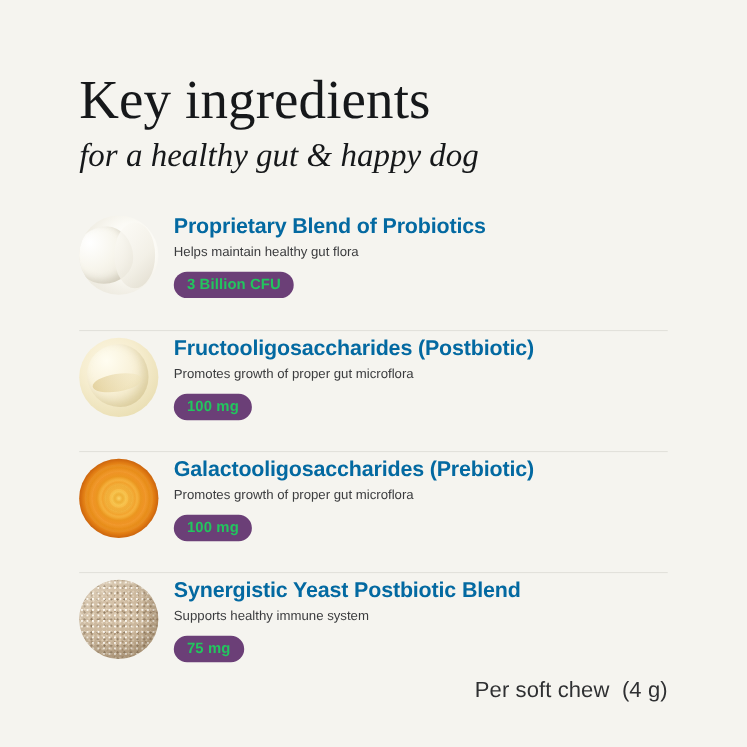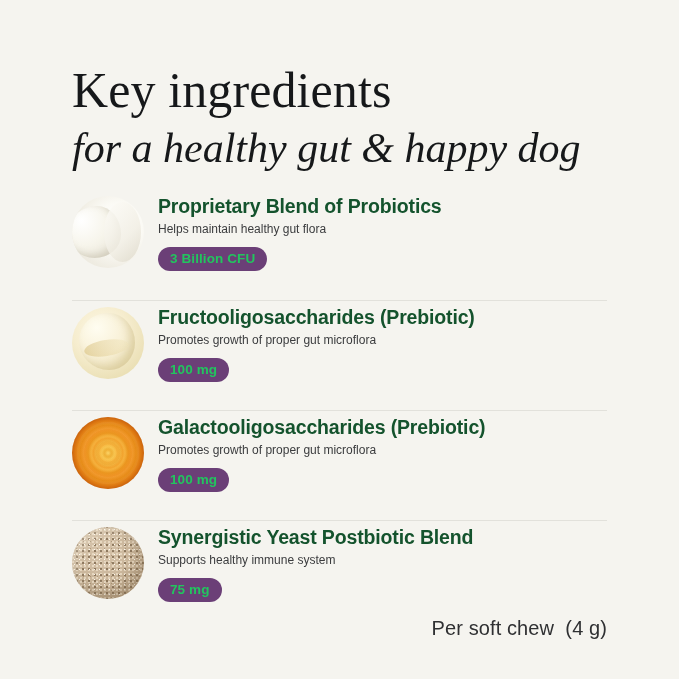--- a/index.html
+++ b/index.html
@@ -34,21 +34,21 @@
     font-size: 50px;
     font-weight: 400;
     line-height: 1.06;
     color: #16181a;
     letter-spacing: 0.1px;
     margin: 0;
     white-space: nowrap;
   }
   .heading-line2 {
     font-family: "Liberation Serif", "DejaVu Serif", serif;
-    font-size: 42px;
+    font-size: 30px;
     font-style: italic;
     font-weight: 400;
     line-height: 1.1;
     color: #16181a;
     margin: 8px 0 0 0;
     white-space: nowrap;
   }
 
   
   .ingredient-list {
@@ -216,21 +216,21 @@
 
   
   .row-text {
     flex: 1 1 auto;
     padding-top: 4px;
     min-width: 0;
   }
   .row-title {
     font-size: 19.5px;
     font-weight: 700;
-    color: #14532d;
+    color: #0369a1;
     line-height: 1.28;
     letter-spacing: -0.15px;
     margin: 0;
     white-space: nowrap;
   }
   .row-subtitle {
     font-size: 12px;
     font-weight: 400;
     color: #3b3c3e;
     line-height: 1.3;
@@ -283,21 +283,21 @@
         <p class="row-subtitle">Helps maintain healthy gut flora</p>
         <span class="row-badge">3 Billion CFU</span>
       </div>
     </div>
 
     <div class="ingredient-row">
       <div class="thumb-wrap">
         <div class="thumb thumb-fos"></div>
       </div>
       <div class="row-text">
-        <p class="row-title">Fructooligosaccharides (Prebiotic)</p>
+        <p class="row-title">Fructooligosaccharides (Postbiotic)</p>
         <p class="row-subtitle">Promotes growth of proper gut microflora</p>
         <span class="row-badge">100 mg</span>
       </div>
     </div>
 
     <div class="ingredient-row">
       <div class="thumb-wrap">
         <div class="thumb thumb-gos"></div>
       </div>
       <div class="row-text">

